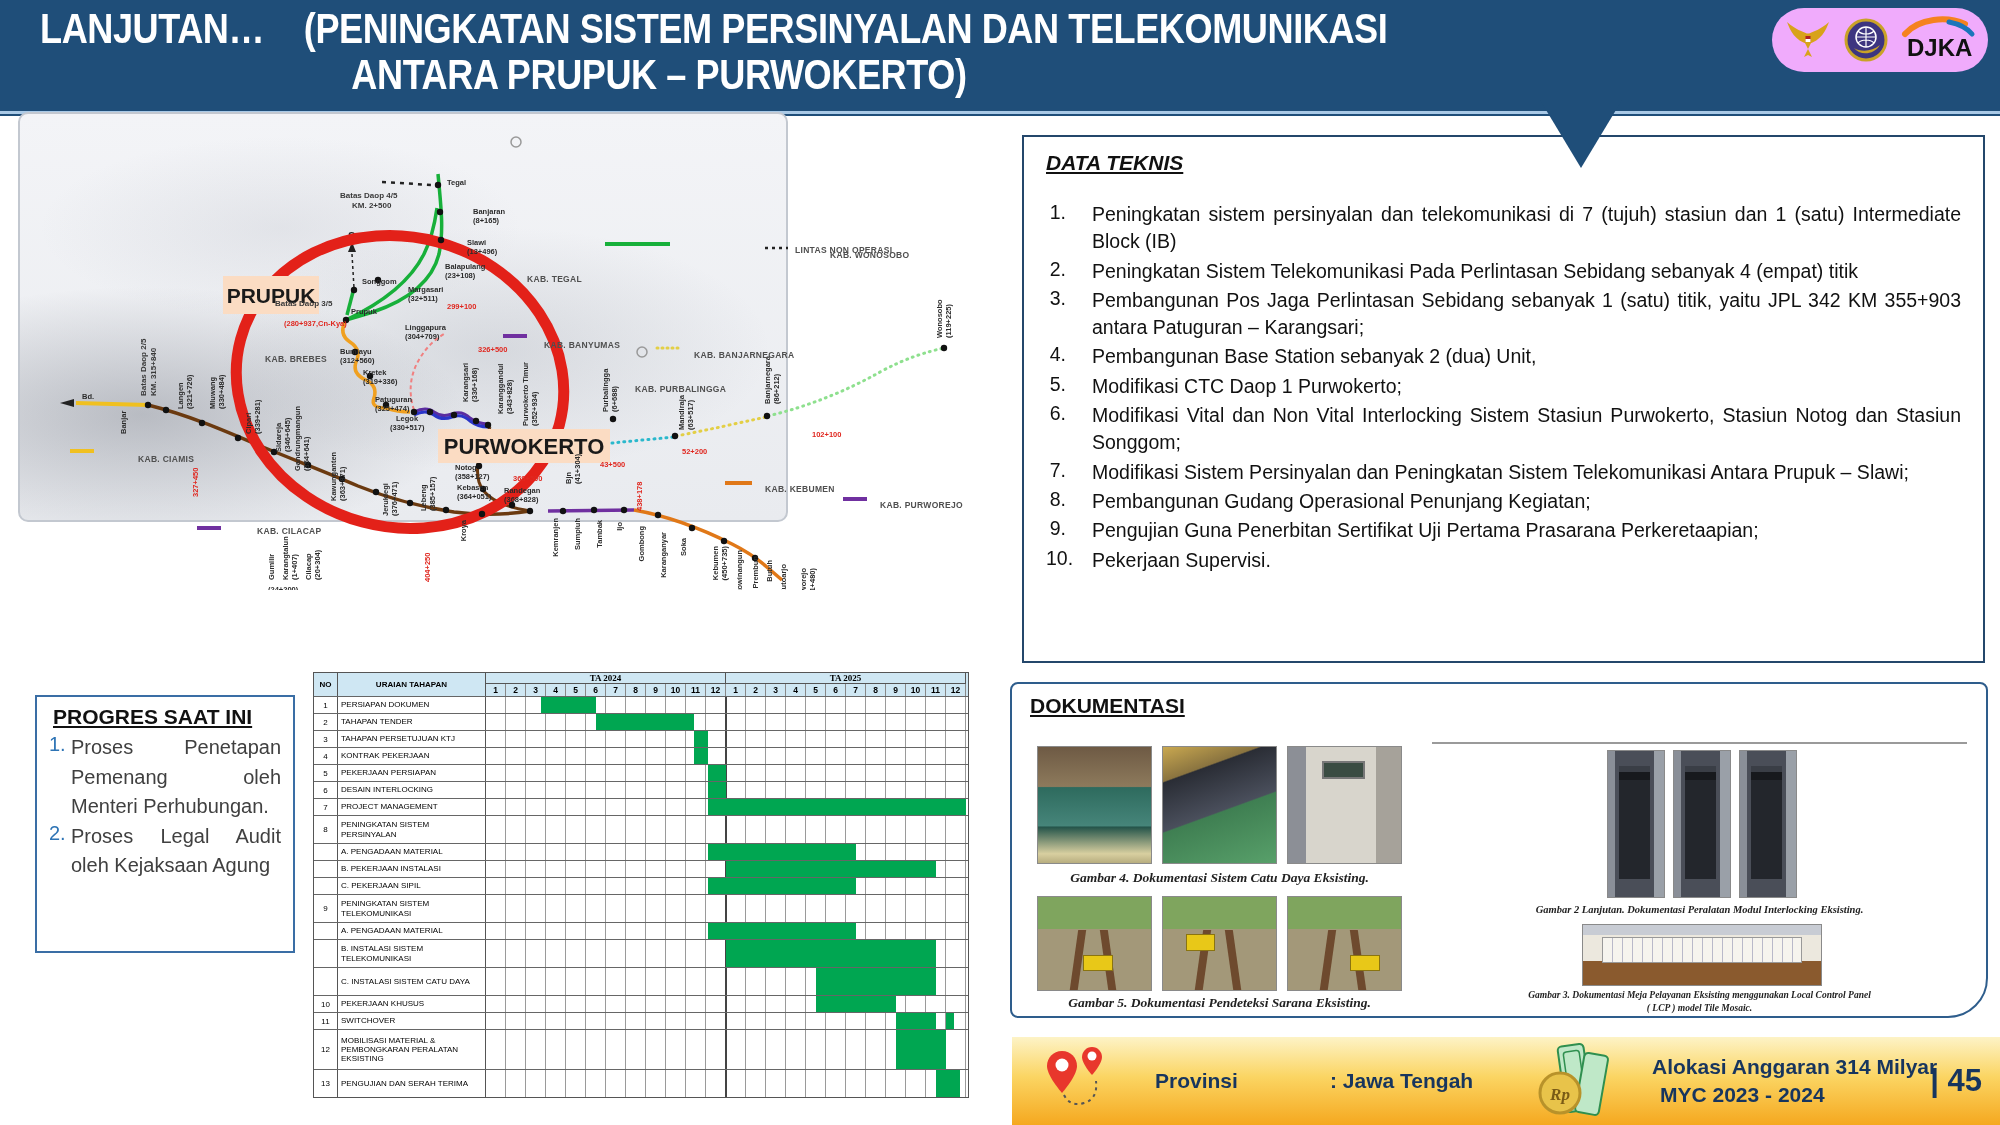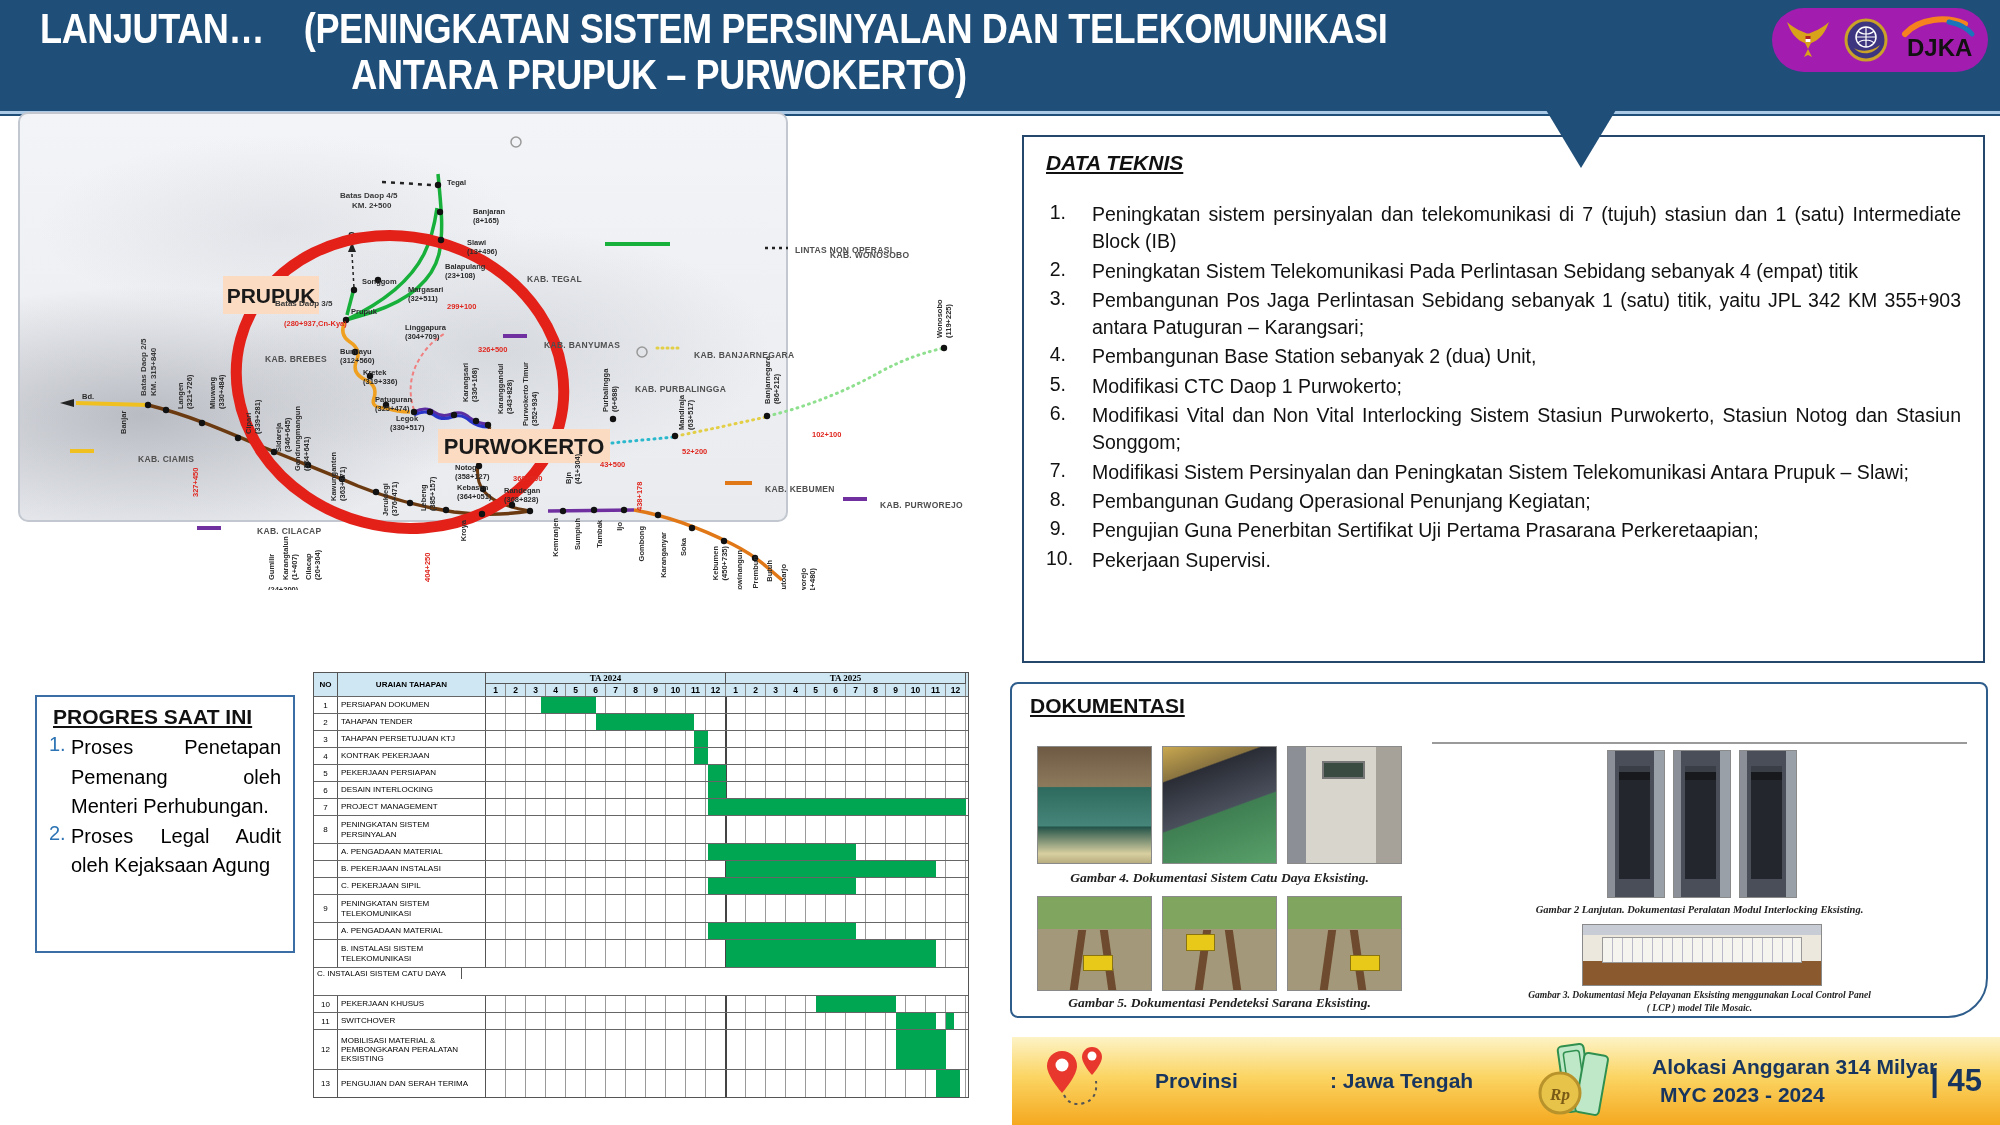--- a/index.html
+++ b/index.html
@@ -7,21 +7,21 @@
     font-family:"Liberation Sans", sans-serif; }
 
   
   #header { position:absolute; left:0; top:0; width:2000px; height:116px; background:#1f4e79; }
   #title-block { position:absolute; left:40px; top:6px; color:#fff; font-weight:700;
     transform:scaleX(.86); transform-origin:left top; white-space:nowrap; letter-spacing:-.5px;}
   #title-line1 { font-size:42px; line-height:46px; }
   #title-line1 .lanj { margin-right:46px; }
   #title-line2 { font-size:42px; line-height:46px; padding-left:362px; }
   #underline-strip { position:absolute; left:0; top:111px; width:2000px; height:3px; background:#a9c9e6; }
-  #logo-pill { position:absolute; right:12px; top:8px; width:216px; height:64px; background:#a21caf;
+  #logo-pill { position:absolute; right:12px; top:8px; width:216px; height:64px; background:#f0abfc;
     border-radius:32px; display:flex; align-items:center; justify-content:space-evenly; }
   #pointer-triangle { position:absolute; left:1540px; top:100px; width:0; height:0; z-index:5;
     border-left:41px solid transparent; border-right:41px solid transparent; border-top:68px solid #1f4e79; }
 
   
   #map-wrap { position:absolute; left:18px; top:112px; width:967px; height:478px; }
   #map-photo { position:absolute; left:0; top:0; width:770px; height:410px;
     border:2px solid #c3c8d0; border-radius:10px;
     background:
       radial-gradient(60% 45% at 16% 74%, rgba(66,72,86,.30), rgba(66,72,86,0) 70%),
@@ -42,21 +42,21 @@
   .dt-item { display:flex; margin-bottom:2px; }
   .dt-item .num { width:46px; min-width:46px; text-align:right; font-size:19.5px; color:#111; padding-right:26px; }
   .dt-item .txt { font-size:19.5px; color:#111; line-height:1.4; text-align:justify; flex:1; }
 
   
   #progres { position:absolute; left:35px; top:695px; width:260px; height:258px;
     background:#fff; border:2px solid #3a6ea5; padding:8px 12px; }
   #pr-title { font-size:21px; font-weight:700; color:#111; text-decoration:underline; margin-bottom:4px; padding-left:4px;}
   .pr-item { display:flex; }
   .pr-item .num { width:22px; min-width:22px; font-size:20px; color:#2e74b5; padding-right:14px; }
-  .pr-item .txt { font-size:20px; color:#000000; line-height:1.48; text-align:justify; flex:1; }
+  .pr-item .txt { font-size:20px; color:#404040; line-height:1.48; text-align:justify; flex:1; }
 
   
   #gantt { position:absolute; left:313px; top:672px; width:656px; background:#fff; border:1px solid #555; font-size:8px; }
   .g-headrow { display:flex; background:#cfe7f3; }
   .g-no { width:24px; min-width:24px; border-right:1px solid #555; display:flex; align-items:center; justify-content:center; text-align:center; }
   .g-ur { width:148px; min-width:148px; border-right:1px solid #555; display:flex; align-items:center; padding:1px 3px; line-height:1.15; }
   .g-years { display:flex; width:480px; }
   .g-year { width:240px; text-align:center; font-weight:700; font-size:9px; border-right:1px solid #555; border-bottom:1px solid #555; padding:0 0;font-family:Liberation Serif, serif; }
   .g-monthrow { display:flex; width:480px; }
   .g-month { width:20px; text-align:center; font-weight:700; font-size:8.5px; border-right:1px solid #888; padding:1px 0; background:#cfe7f3; }
@@ -518,21 +518,21 @@
         <div class="g-bar" style="left: 222px; width: 148px; background: rgb(0, 166, 81);"></div>
       </div>
     </div>
     <div class="g-row" style="height: 28px;">
       <div class="g-no"></div>
       <div class="g-ur">B. INSTALASI SISTEM TELEKOMUNIKASI</div>
       <div class="g-cells">
         <div class="g-bar" style="left: 240px; width: 210px; background: rgb(0, 166, 81);"></div>
       </div>
     </div>
-    <div class="g-row" style="height: 28px; flex-direction: column;">
+    <div class="g-row" style="height: 28px;">
       <div class="g-no"></div>
       <div class="g-ur">C. INSTALASI SISTEM CATU DAYA</div>
       <div class="g-cells">
         <div class="g-bar" style="left: 330px; width: 120px; background: rgb(0, 166, 81);"></div>
       </div>
     </div>
     <div class="g-row" style="height: 17px;">
       <div class="g-no">10</div>
       <div class="g-ur">PEKERJAAN KHUSUS</div>
       <div class="g-cells">

